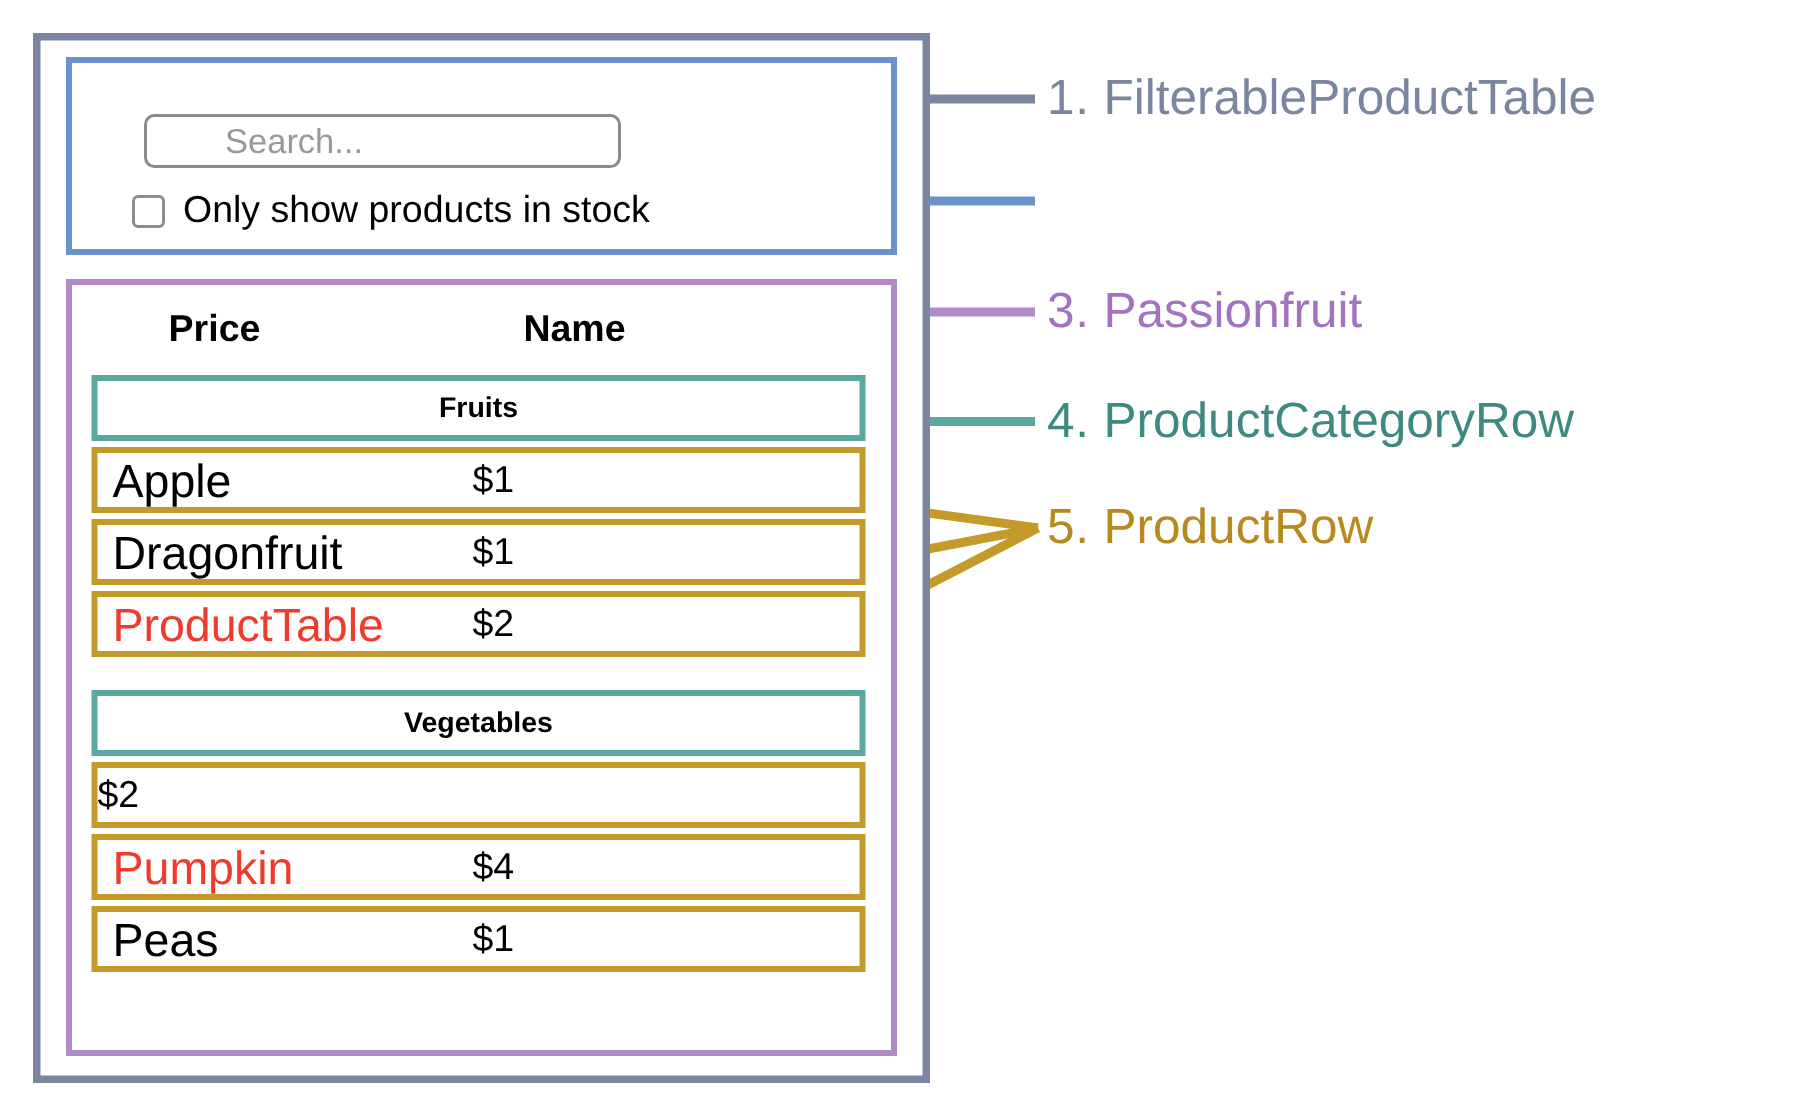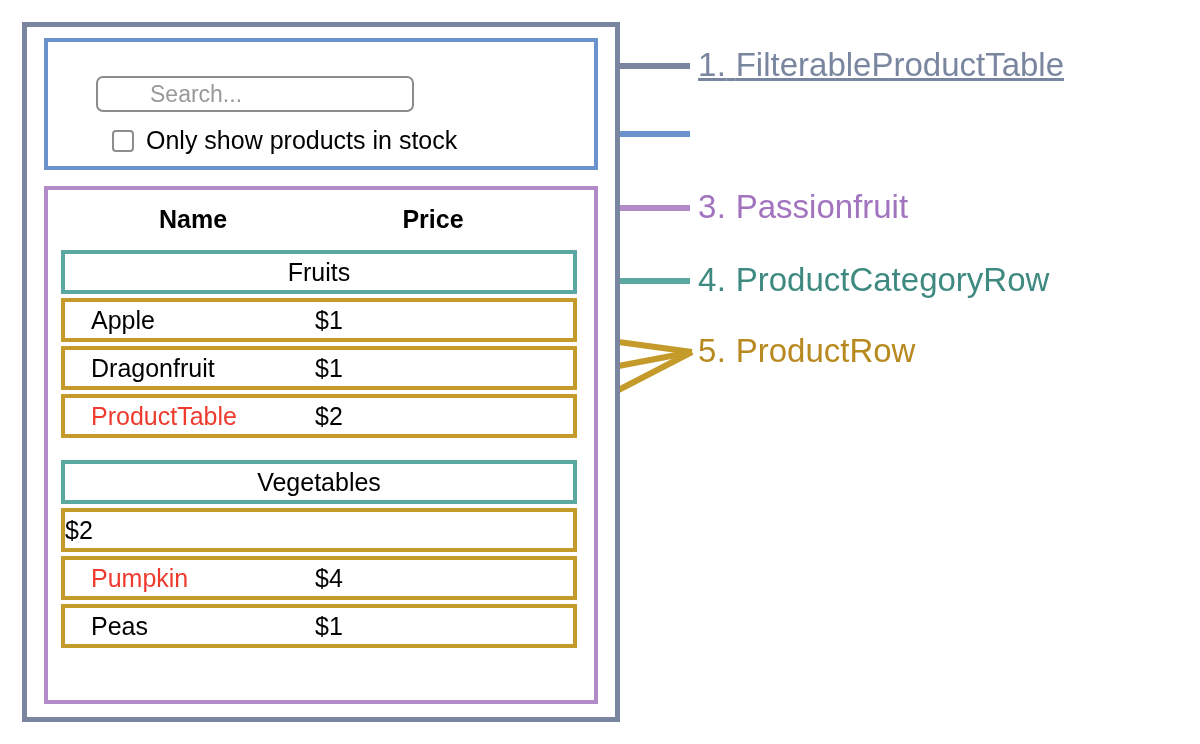--- a/index.html
+++ b/index.html
@@ -64,21 +64,21 @@
   }
   .search-placeholder {
     color: #999999;
     font-size: 23px;
     line-height: 1;
     font-family: "Liberation Sans", sans-serif;
     margin-left: 44px;
   }
   .checkbox-row {
     position: absolute;
-    left: 64px; top: 86px;
+    left: 40px; top: 86px;
     display: flex;
     align-items: center;
     gap: 12px;
   }
   .checkbox-box {
     width: 22px; height: 22px;
     box-sizing: border-box;
     border: 2px solid #8d8d8d;
     border-radius: 4px;
     background: #ffffff;
@@ -133,32 +133,32 @@
     background: #ffffff;
     display: flex;
     align-items: center;
     margin-bottom: 4px;
   }
   .row-category {
     border: 4px solid #5aa8a0;
     justify-content: center;
   }
   .row-category .cat-label {
-    font-size: 25px;
-    font-weight: normal;
+    font-size: 19px;
+    font-weight: bold;
     color: #000000;
     line-height: 1;
   }
   .row-product {
     border: 4px solid #c49a2a;
   }
   .cell-name {
     width: 250px;
-    padding-left: 26px;
-    font-size: 25px;
+    padding-left: 10px;
+    font-size: 31px;
     line-height: 1;
     color: #000000;
     box-sizing: border-box;
     white-space: nowrap;
   }
   .cell-name.oos { color: #ee3b2e; }
   .cell-price {
     font-size: 25px;
     line-height: 1;
     color: #000000;
@@ -204,22 +204,22 @@
     </div>
     <div class="checkbox-row">
       <span class="checkbox-box"></span>
       <span class="checkbox-label">Only show products in stock</span>
     </div>
   </div>
 
   <div class="producttable">
 
     <div class="table-header">
+      <span class="th th-price">Price</span>
       <span class="th th-name">Name</span>
-      <span class="th th-price">Price</span>
     </div>
 
     <div class="rows">
 
       <div class="row row-category">
         <span class="cat-label">Fruits</span>
       </div>
 
       <div class="row row-product">
         <span class="cell-name">Apple</span>
@@ -250,21 +250,21 @@
       </div>
 
       <div class="row row-product">
         <span class="cell-name">Peas</span>
         <span class="cell-price">$1</span>
       </div>
 
     </div>
   </div>
 
-  <div class="legend-item" style="left:698px; top:48px; color:#7a869f;text-decoration:underline;">
+  <div class="legend-item" style="left:698px; top:48px; color:#7a869f;">
     <span class="legend-num">1.</span>
     <span>FilterableProductTable</span>
   </div>
 
 
   <div class="legend-item" style="left:698px; top:190px; color:#a273bf;">
     <span class="legend-num">3.</span>
     <span>Passionfruit</span>
   </div>
 

